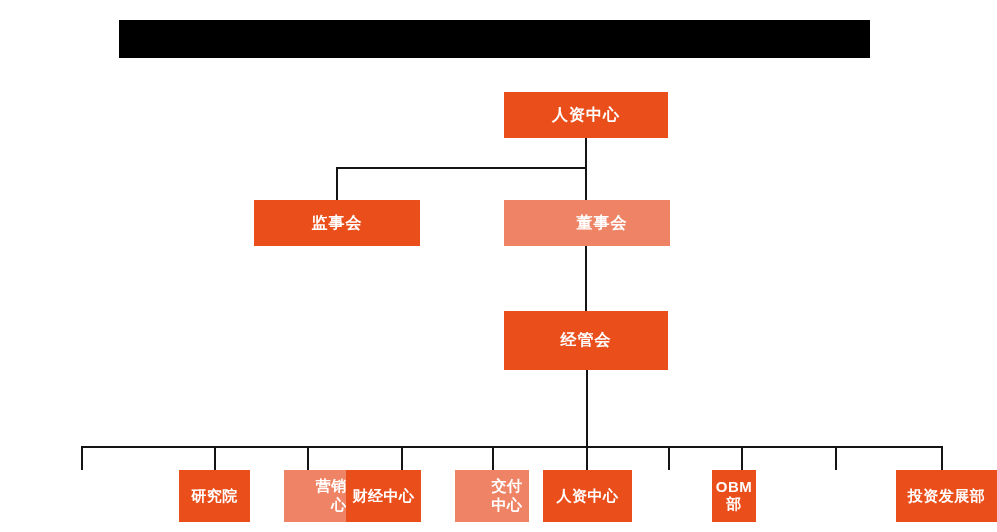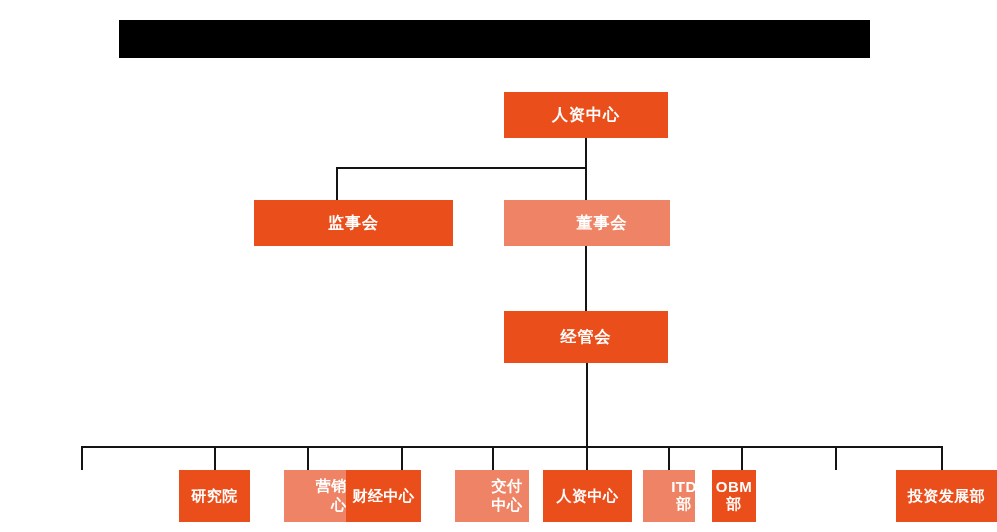--- a/index.html
+++ b/index.html
@@ -22,23 +22,23 @@
 
   .node{
     position:absolute;display:flex;align-items:center;justify-content:center;
     color:var(--text);font-weight:bold;font-size:16px;text-align:center;
     letter-spacing:1px;
   }
   .node.dark{background:var(--box-dark);}
   .node.light{background:var(--box-light);padding-left:30px;}
 
   .pos-shareholders{left:504px;top:92px;width:164px;height:46px;}
-  .pos-supervisory{left:254px;top:200px;width:199px;height:46px;}
+  .pos-supervisory{left:254px;top:200px;width:166px;height:46px;}
   .pos-board{left:504px;top:200px;width:166px;height:46px;}
-  .pos-management{left:504px;top:311px;width:164px;height:52px;font-family:Liberation Mono, monospace;}
+  .pos-management{left:504px;top:311px;width:164px;height:59px;font-family:Liberation Mono, monospace;}
 
   .dept{top:470px;height:52px;font-size:15px;letter-spacing:0.5px;}
   .pos-d0{left:3px;width:157px;font-size:13px;line-height:1.55;letter-spacing:0;padding:0 5px;}
   .pos-d1{left:179px;width:71px;}
   .pos-d2{left:284px;width:80px;}
   .pos-d3{left:346px;width:75px;}
   .pos-d4{left:455px;width:74px;}
   .pos-d5{left:543px;width:89px;}
   .pos-d6{left:643px;width:52px;}
   .pos-d7{left:712px;width:44px;}
@@ -105,23 +105,20 @@
   </div>
   <div class="node dark dept pos-d3">
     <span>财经中心</span>
   </div>
   <div class="node dark dept pos-d5">
     <span>人资中心</span>
   </div>
   <div class="node light dept pos-d4">
     <span>交付中心</span>
   </div>
-  <div class="node light dept pos-d6">
-    <span>ITD部</span>
-  </div>
   <div class="node dark dept pos-d7">
     <span>OBM部</span>
   </div>
   <div class="node dark dept pos-d9">
     <span>投资发展部</span>
   </div>
 
 </div>
 
 </body></html>

